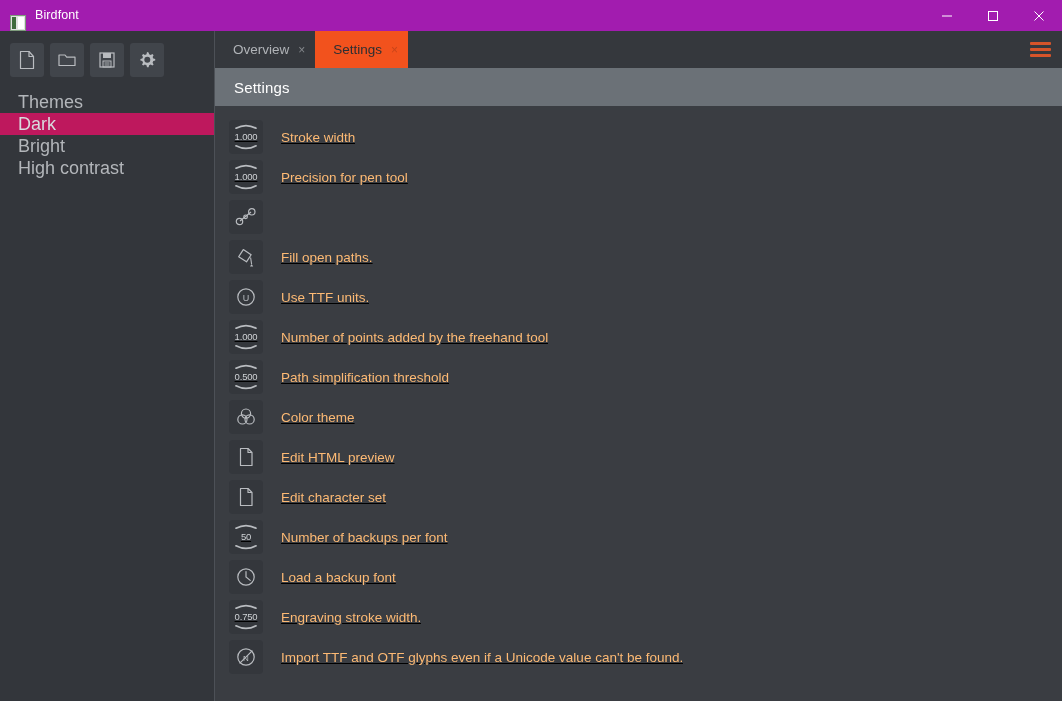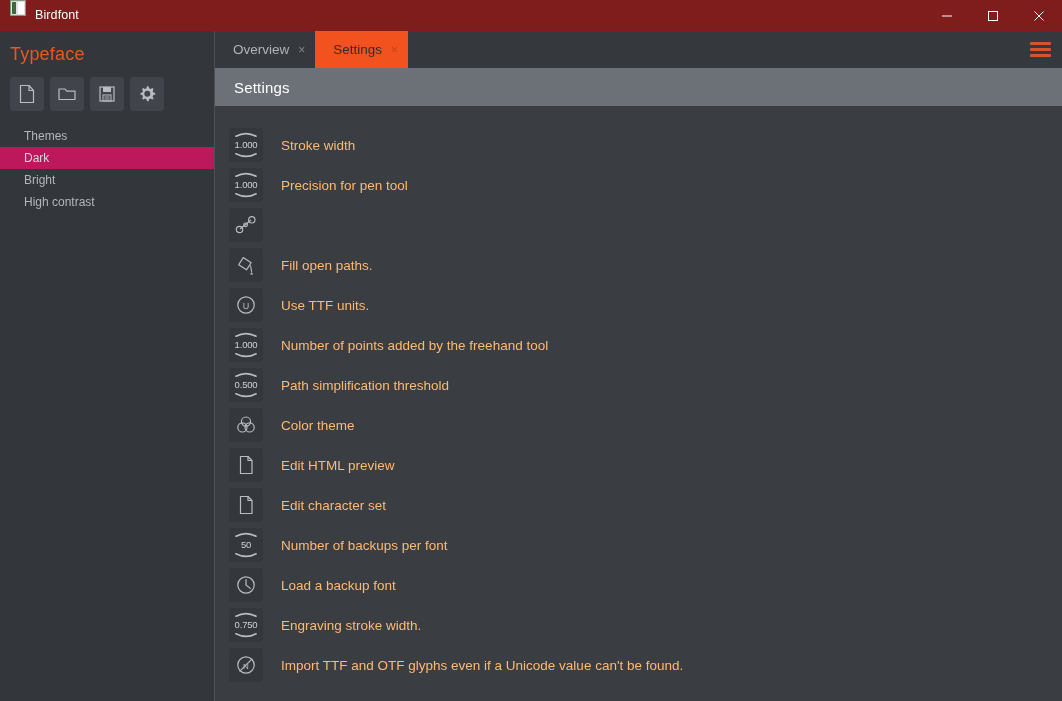--- a/index.html
+++ b/index.html
@@ -17,23 +17,23 @@
     width: 1062px;
     height: 701px;
     display: flex;
     flex-direction: column;
     background: #3a3d42;
   }
 
   
   .titlebar {
     height: 31px;
-    background: #7f1d1d;
-    display: flex;
-    align-items: flex-start;
+    background: #a21caf;
+    display: flex;
+    align-items: flex-end;
     flex: 0 0 31px;
     user-select: none;
   }
   .titlebar-icon {
     width: 16px;
     height: 16px;
     margin-left: 10px;
     margin-right: 9px;
     position: relative;
     flex: 0 0 16px;
@@ -106,22 +106,22 @@
     display: flex;
     align-items: center;
     justify-content: center;
   }
   .tool-btn svg { display: block; }
 
   .theme-list { margin-top: 14px; }
   .theme-item {
     height: 22px;
     line-height: 22px;
-    padding-left: 24px;
-    font-size: 12px;
+    padding-left: 18px;
+    font-size: 18px;
     color: #b3b6ba;
     white-space: nowrap;
   }
   .theme-item.selected {
     background: #be185d;
     color: #d8dadd;
   }
 
   .sidebar-divider {
     position: absolute;
@@ -205,21 +205,22 @@
   .section-header-text {
     color: #ffffff;
     font-size: 15px;
     letter-spacing: 0.2px;
   }
 
   
   .settings-list {
     flex: 1 1 auto;
     overflow: hidden;
-    padding-top: 19px;
+    padding-top: 11px;
+    text-decoration: underline;
   }
   .setting-row {
     height: 40px;
     display: flex;
     align-items: center;
     padding-left: 14px;
   }
   .setting-icon {
     width: 34px;
     height: 34px;
@@ -289,21 +290,20 @@
       <svg width="12" height="12" viewBox="0 0 12 12">
         <line x1="1.5" y1="1.5" x2="10.5" y2="10.5" stroke="#ffffff" stroke-width="1"></line>
         <line x1="10.5" y1="1.5" x2="1.5" y2="10.5" stroke="#ffffff" stroke-width="1"></line>
       </svg>
     </div>
   </div>
 
   <div class="body">
 
     <div class="sidebar">
-      <div class="sidebar-title">Typeface</div>
 
       <div class="tool-row">
         <div class="tool-btn">
           <svg width="18" height="20" viewBox="0 0 18 20">
             <path d="M2.5 1.5 H11 L15.5 6.5 V18.5 H2.5 Z" fill="none" stroke="#b9bcc0" stroke-width="1.2" stroke-linejoin="round"></path>
             <path d="M11 1.5 V6.5 H15.5" fill="none" stroke="#b9bcc0" stroke-width="1.2" stroke-linejoin="round"></path>
           </svg>
         </div>
         <div class="tool-btn">
           <svg width="20" height="18" viewBox="0 0 20 18">

